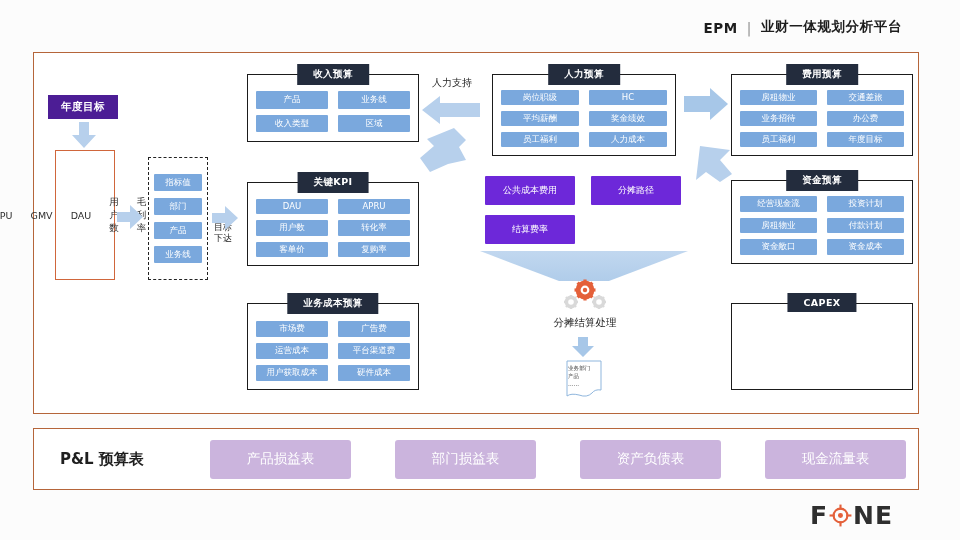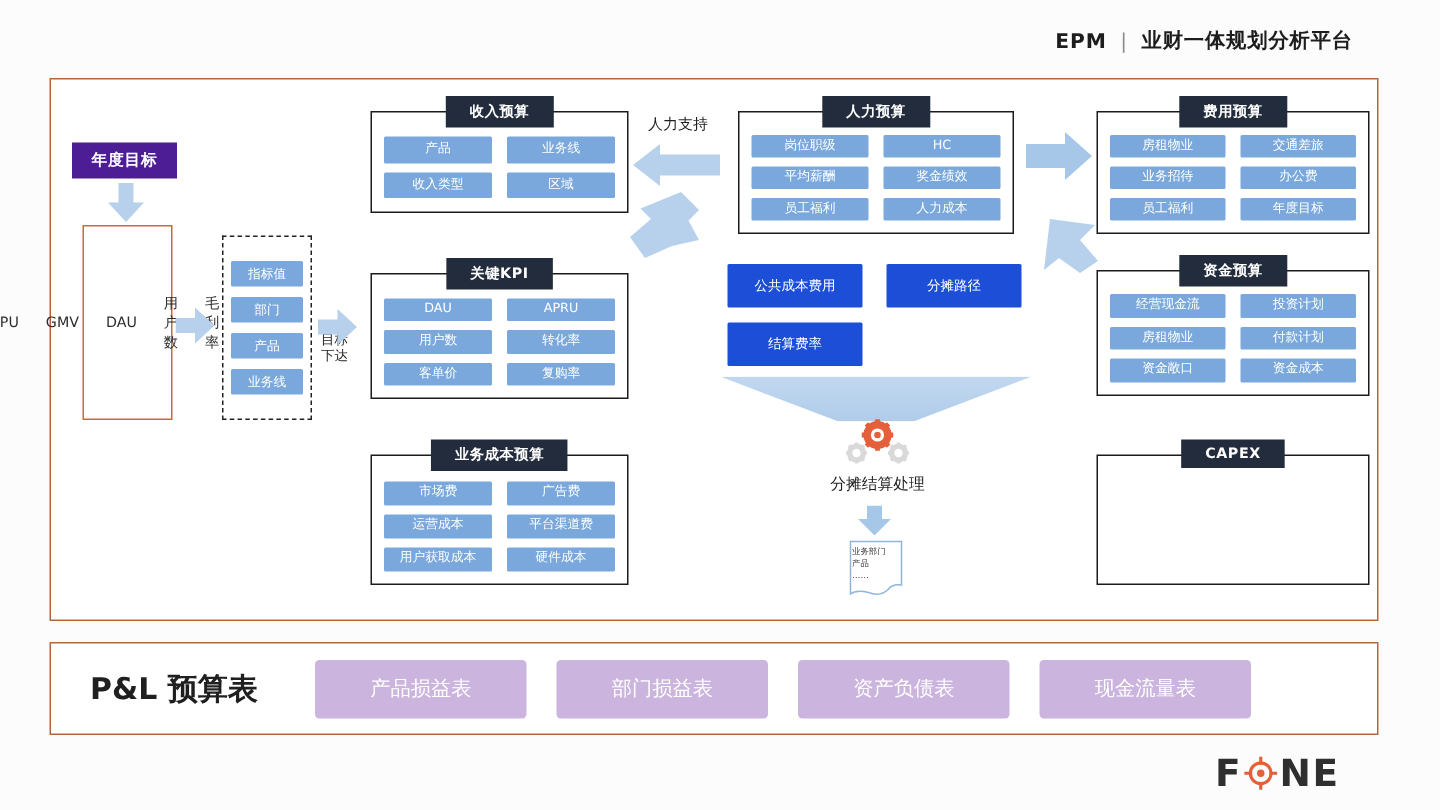--- a/index.html
+++ b/index.html
@@ -18,24 +18,24 @@
     font-size:13.5px;font-weight:bold;letter-spacing:.6px;color:#1d1d1d;}
   .header .bar{color:#8d8d8d;font-weight:normal;}
 
   
   .frame{position:absolute;left:33px;top:52px;width:884px;height:360px;
     border:1.6px solid #b5653a;background:#ffffff;}
 
   
   .pl-frame{position:absolute;left:33px;top:428px;width:884px;height:60px;
     border:1.6px solid #b5653a;background:#ffffff;display:flex;align-items:center;}
-  .pl-title{margin-left:26px;font-size:20px;font-weight:bold;color:#1f1f1f;width:150px;}
+  .pl-title{margin-left:26px;font-size:15px;font-weight:bold;color:#1f1f1f;width:150px;}
   .pl-btn{width:141px;height:39px;background:#cbb4dd;border-radius:3px;
     display:flex;align-items:center;justify-content:center;font-size:13.5px;color:#ffffff;
-    margin-right:20px;}
+    margin-right:44px;}
   .pl-btn:last-child{margin-right:0;}
 
   
   .annual{position:absolute;left:48px;top:95px;width:70px;height:24px;background:#4c1d95;
     display:flex;align-items:center;justify-content:center;color:#fff;font-size:10.5px;
     font-weight:bold;letter-spacing:.5px;}
 
   
   .metrics{position:absolute;left:55px;top:150px;width:58px;height:128px;
     border:1.2px solid #d0663b;background:#fff;
@@ -58,21 +58,21 @@
     background:#232c3d;color:#fff;font-size:9.5px;font-weight:bold;letter-spacing:.4px;
     padding:4px 16px;white-space:nowrap;}
   .grid{position:absolute;left:8px;right:8px;top:17px;bottom:8px;
     display:grid;grid-template-columns:1fr 1fr;gap:6px 10px;}
   .cell{background:#7aa8dd;color:#fff;font-size:8.5px;border-radius:1px;
     display:flex;align-items:center;justify-content:center;text-align:center;line-height:1.1;}
 
   
   .oblock{position:absolute;left:485px;top:176px;width:196px;height:68px;
     display:grid;grid-template-columns:1fr 1fr;gap:10px 16px;}
-  .ocell{background:#1d4ed8;color:#fff;font-size:9px;border-radius:1px;
+  .ocell{background:#6d28d9;color:#fff;font-size:9px;border-radius:1px;
     display:flex;align-items:center;justify-content:center;}
 
   
   .funnel{position:absolute;left:480px;top:251px;width:208px;height:30px;
     background:linear-gradient(180deg,#bcd4ee 0%,#a9c8e8 100%);
     clip-path:polygon(0% 0%,100% 0%,62% 100%,38% 100%);opacity:.92;}
 
   
   .gears{position:absolute;left:556px;top:279px;width:58px;height:34px;}
   .proc-label{position:absolute;left:520px;top:316px;width:130px;text-align:center;

